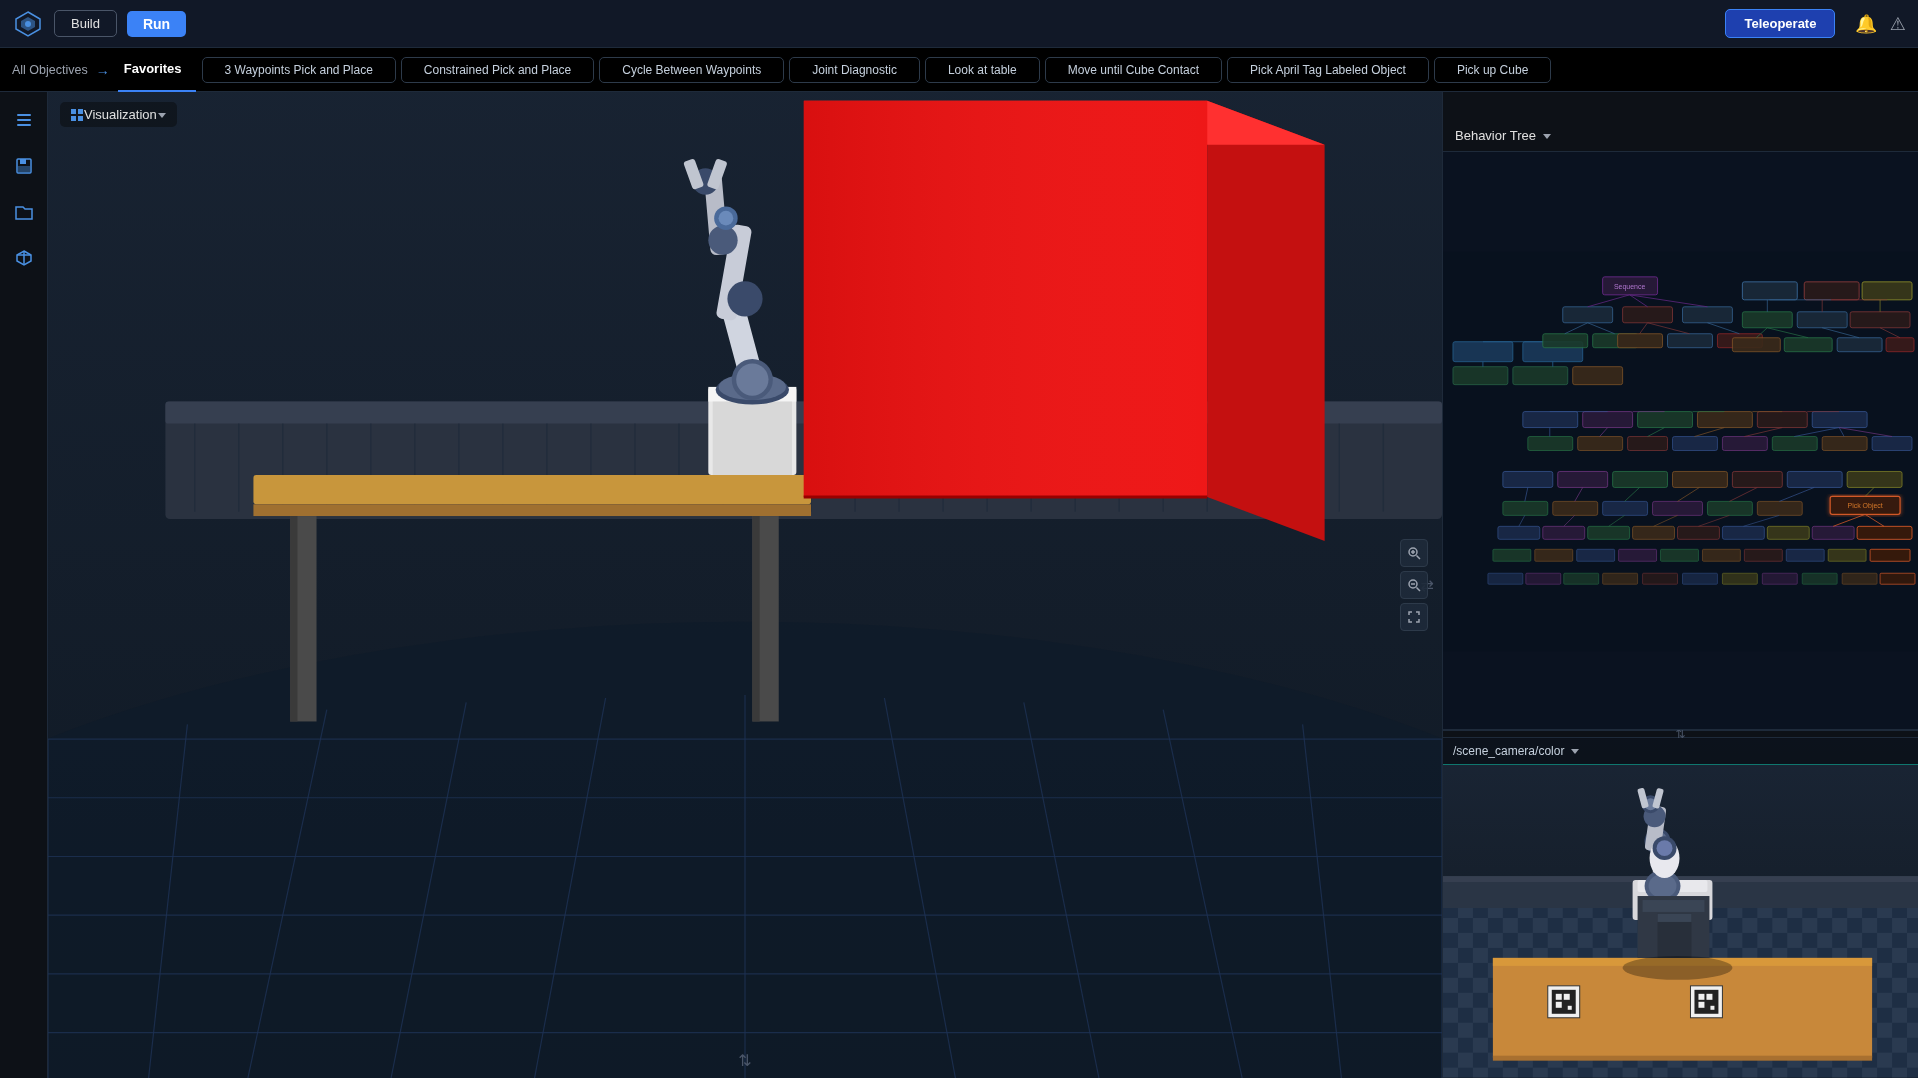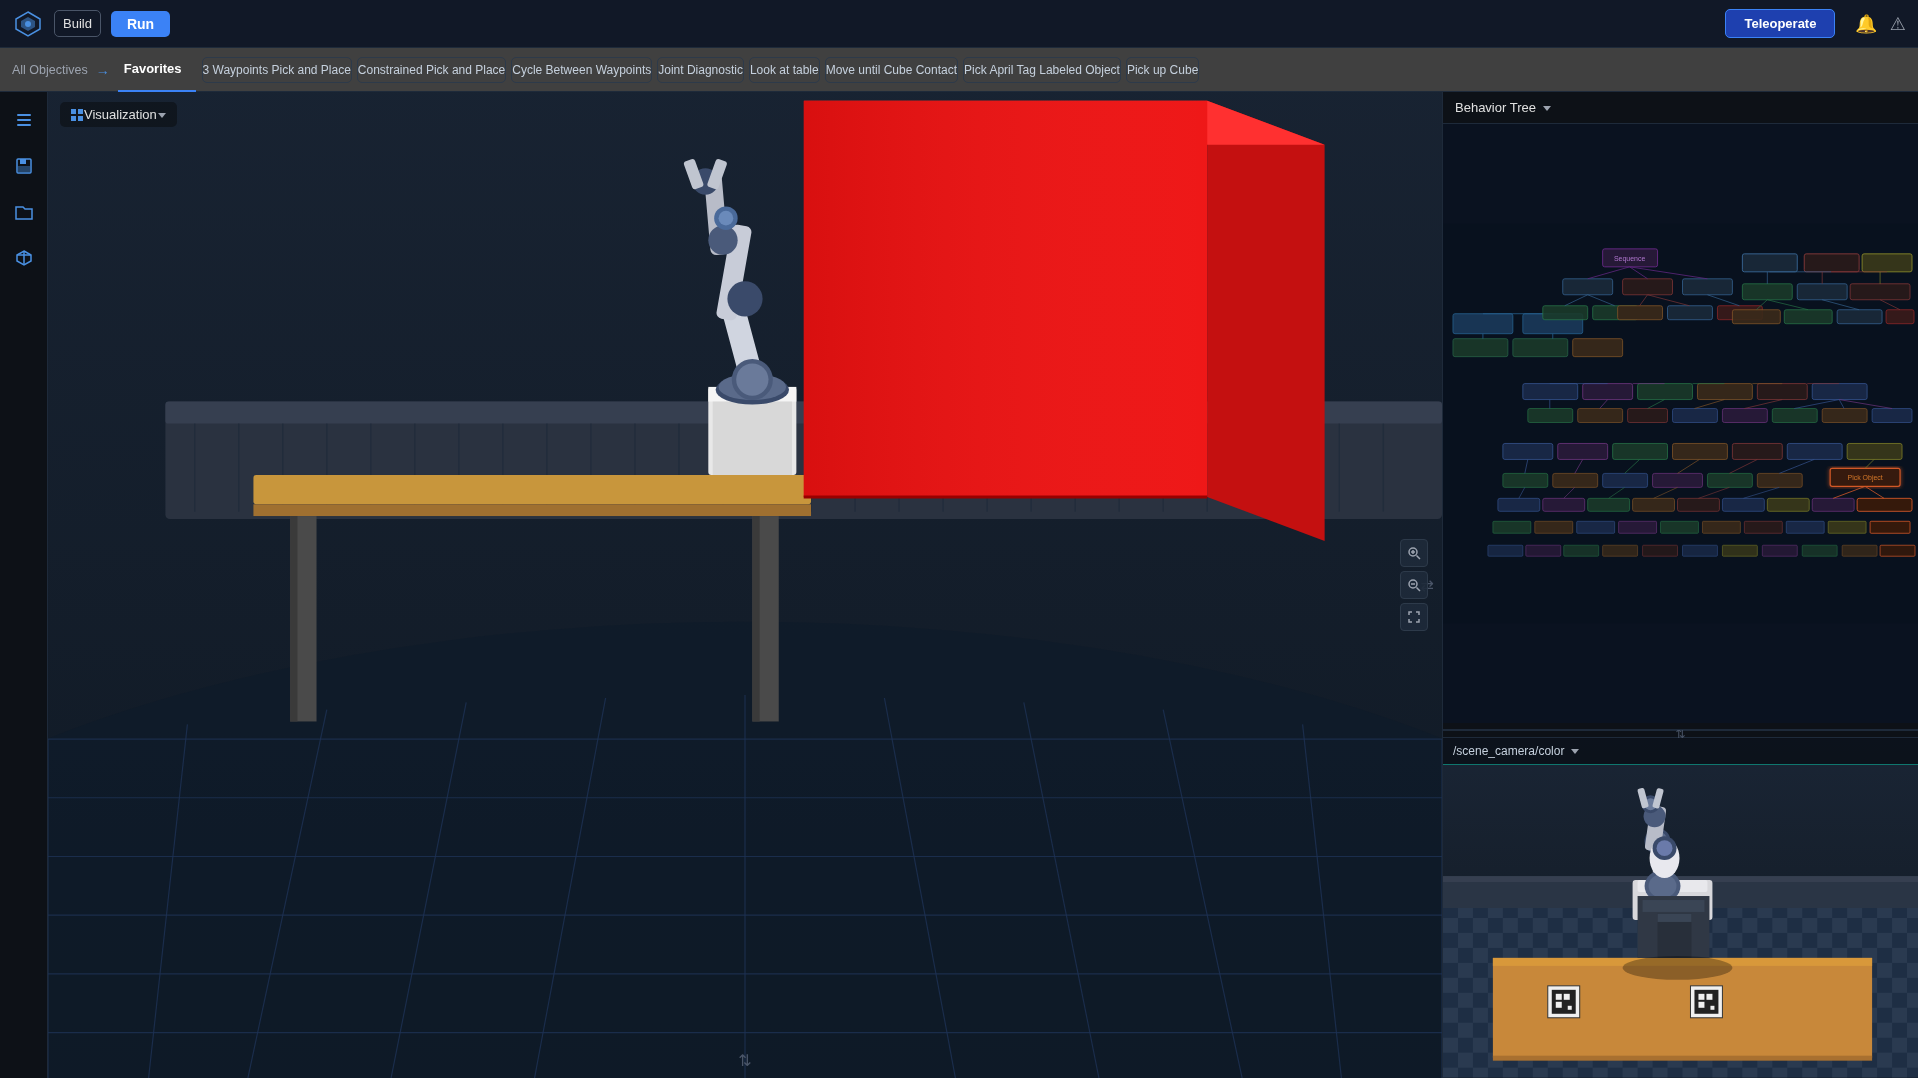--- a/index.html
+++ b/index.html
@@ -26,21 +26,21 @@
       width: 32px;
       height: 32px;
       display: flex;
       align-items: center;
       justify-content: center;
     }
     .btn-build {
       background: transparent;
       border: 1px solid #4a5568;
       color: #e0e0e0;
-      padding: 5px 8px;
+      padding: 5px 16px;
       border-radius: 5px;
       cursor: pointer;
       font-size: 13px;
     }
     .btn-run {
       background: #3b82f6;
       border: none;
       color: #fff;
       padding: 5px 16px;
       border-radius: 5px;
@@ -68,21 +68,21 @@
     }
     .topbar-icon {
       color: #9ca3af;
       font-size: 18px;
       cursor: pointer;
     }
 
     
     #objbar {
       height: 44px;
-      background: #404040;
+      background: #000000;
       display: flex;
       align-items: center;
       padding: 0 0 0 12px;
       border-bottom: 1px solid #1e2a3a;
       gap: 0;
     }
     .obj-all {
       color: #9ca3af;
       font-size: 12.5px;
       cursor: pointer;
@@ -104,21 +104,21 @@
       height: 44px;
       display: flex;
       align-items: center;
       cursor: pointer;
       margin-right: 6px;
     }
     .task-tab {
       background: transparent;
       border: 1px solid #2d3a4a;
       color: #c5d0dd;
-      padding: 5px 0;
+      padding: 5px 22px;
       border-radius: 5px;
       cursor: pointer;
       font-size: 12px;
       margin-right: 5px;
       white-space: nowrap;
     }
 
     
     #main {
       display: flex;
@@ -235,20 +235,21 @@
       position: relative;
       overflow: hidden;
     }
     .bt-header {
       padding: 8px 12px;
       display: flex;
       align-items: center;
       gap: 6px;
       border-bottom: 1px solid #1e2a3a;
       cursor: pointer;
+      margin-top: 28px;
     }
     .bt-header span { font-size: 13px; color: #e0e0e0; font-weight: 500; }
     .bt-content {
       width: 100%;
       height: calc(100% - 38px);
       position: relative;
       background: #0a1220;
       overflow: hidden;
     }
 

